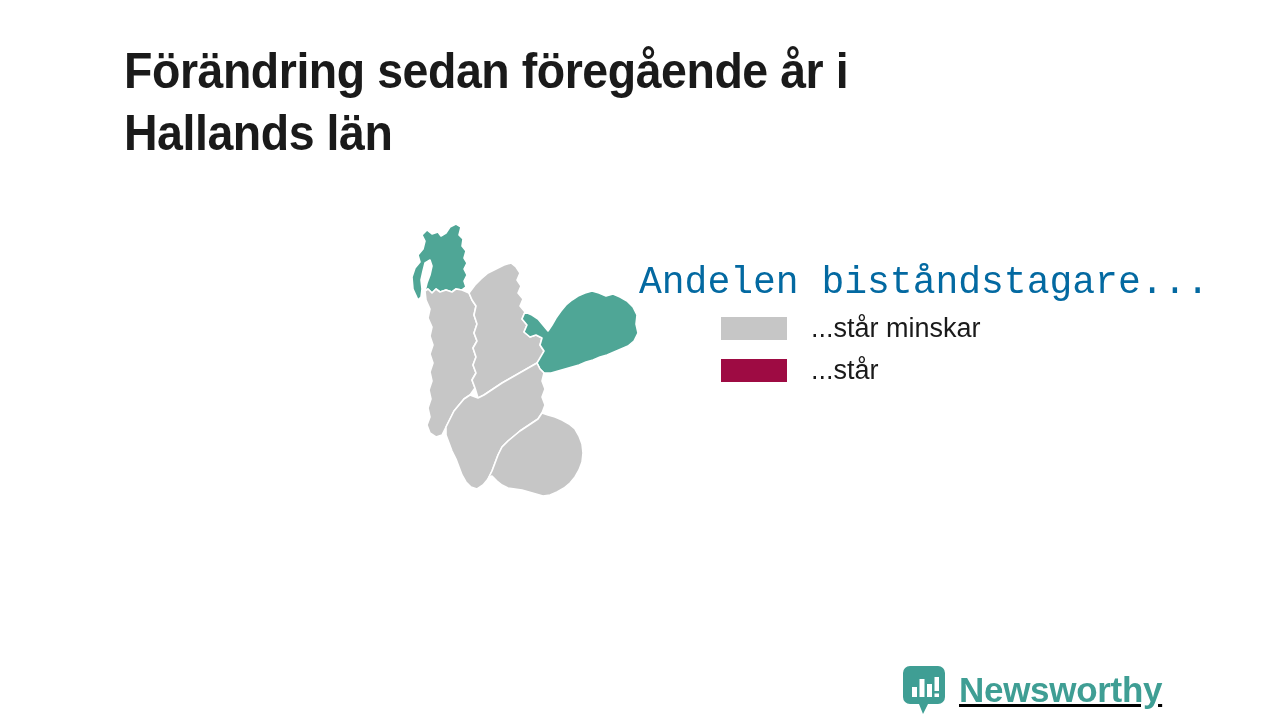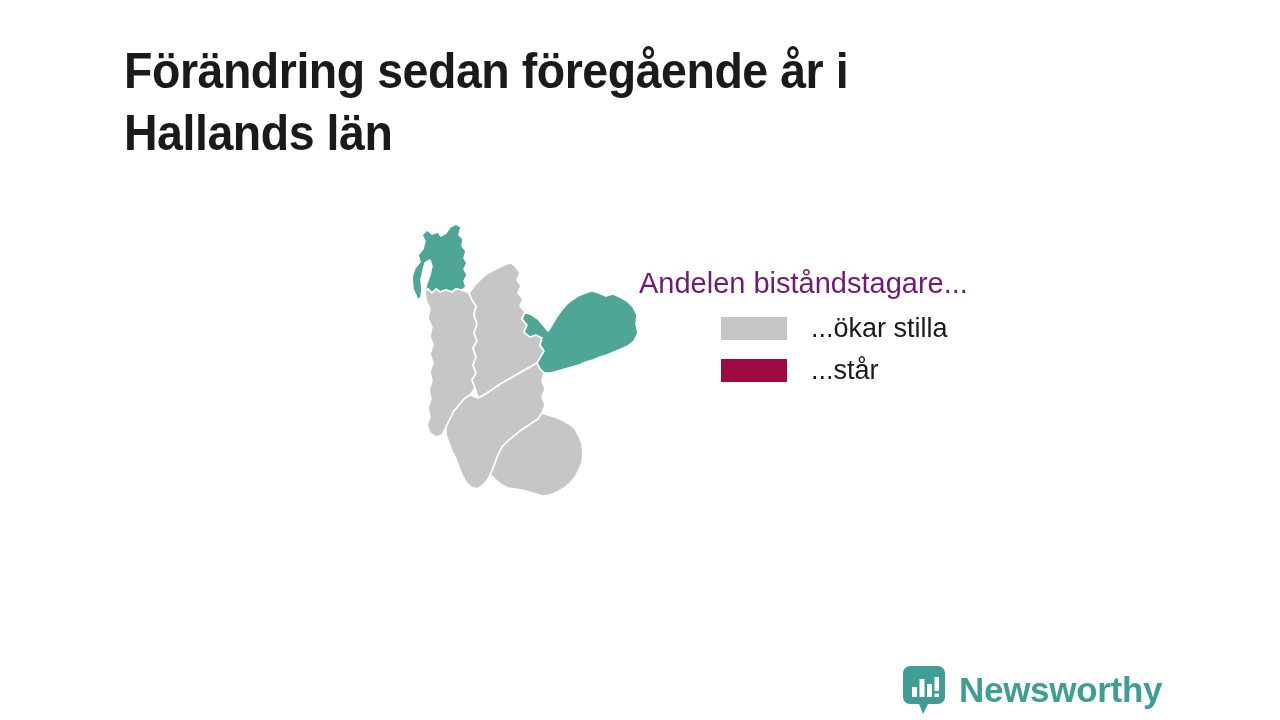--- a/index.html
+++ b/index.html
@@ -51,25 +51,26 @@
   }
 
   
   #legend {
     position: absolute;
     left: 639px;
     top: 266px;
     width: 430px;
   }
   #legend-title {
-    font-size: 29px;
+    font-size: 38px;
     line-height: 34px;
-    color: #701a75;
+    color: #0369a1;
     font-weight: 400;
     white-space: nowrap;
+    font-family: Liberation Mono, monospace;
   }
   .legend-row {
     display: flex;
     align-items: center;
     margin-top: 14px;
     height: 28px;
   }
   .legend-swatch {
     width: 66px;
     height: 23px;
@@ -84,20 +85,21 @@
     white-space: nowrap;
   }
 
   
   #logo {
     position: absolute;
     left: 902px;
     top: 665px;
     display: flex;
     align-items: center;
+    text-decoration: underline;
   }
   #logo-icon {
     width: 44px;
     height: 50px;
     flex: 0 0 auto;
   }
   #logo-wordmark {
     font-size: 35px;
     line-height: 38px;
     font-weight: 600;
@@ -154,21 +156,21 @@
              L142 285 L135 284 L128 283 L122 280 L117 276 L112 271 L108 274 L112 266
              L115 258 L118 250 L122 242 L128 236 Z"></path>
   </svg>
 </div>
 
 <div id="legend">
   <div id="legend-title">Andelen biståndstagare...</div>
 
   <div class="legend-row">
     <span class="legend-swatch" style="background:#c6c6c6;"></span>
-    <span class="legend-label">...ökar stilla</span>
+    <span class="legend-label">...står minskar</span>
   </div>
 
 
   <div class="legend-row">
     <span class="legend-swatch" style="background:#9e0b43;"></span>
     <span class="legend-label">...står</span>
   </div>
 </div>
 
 <div id="logo">

